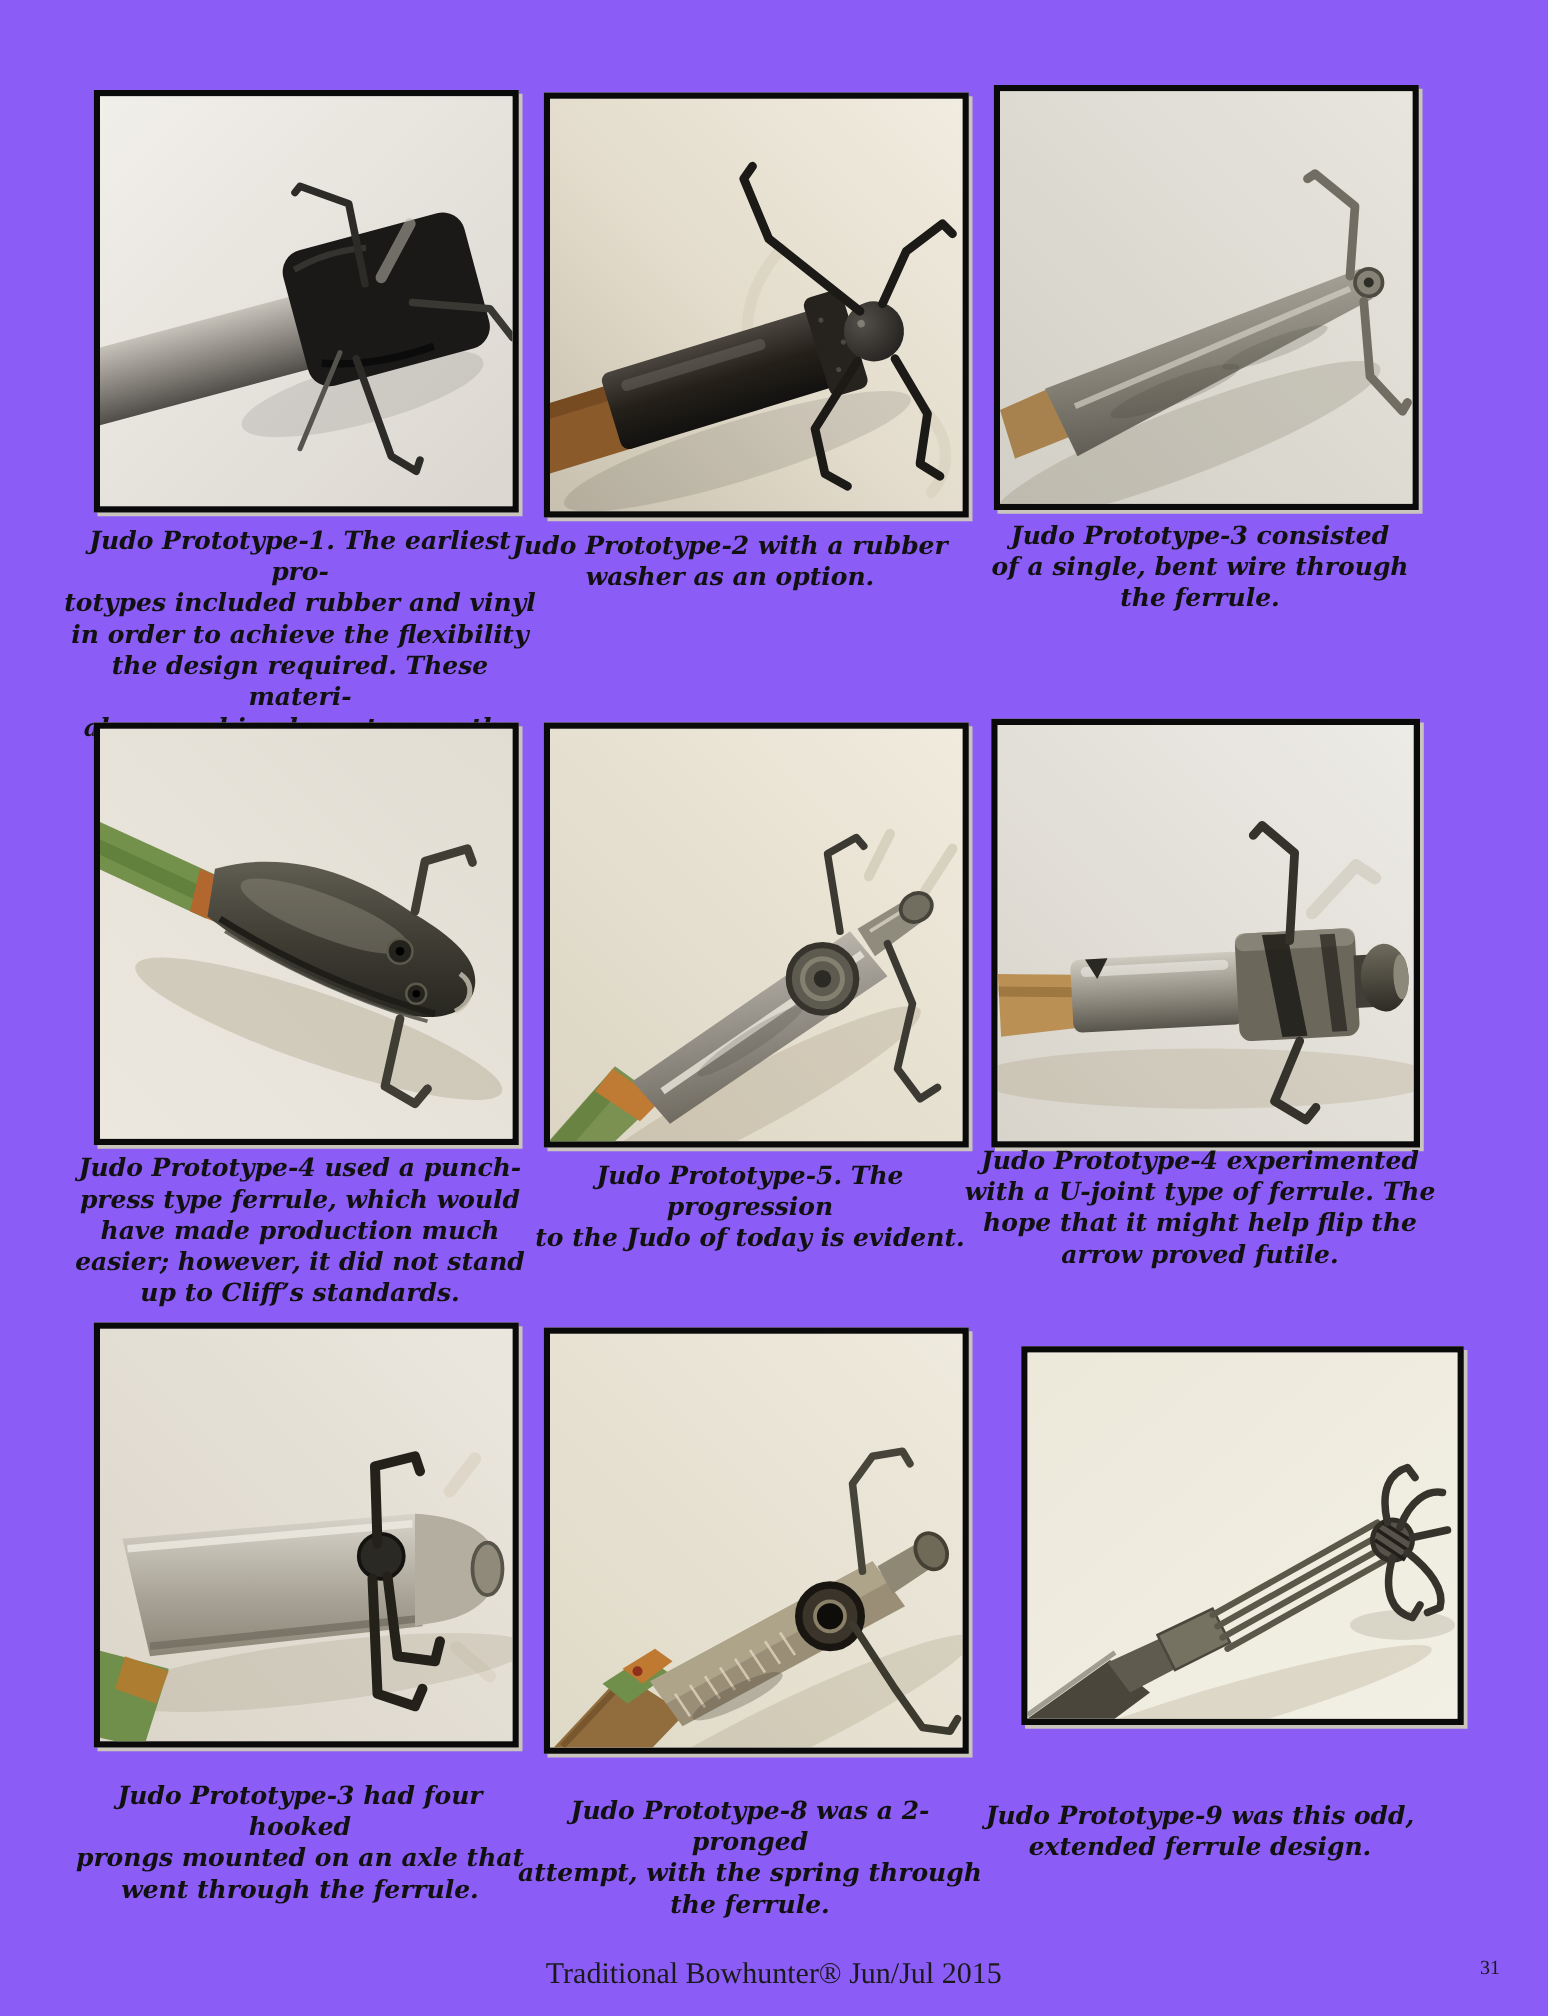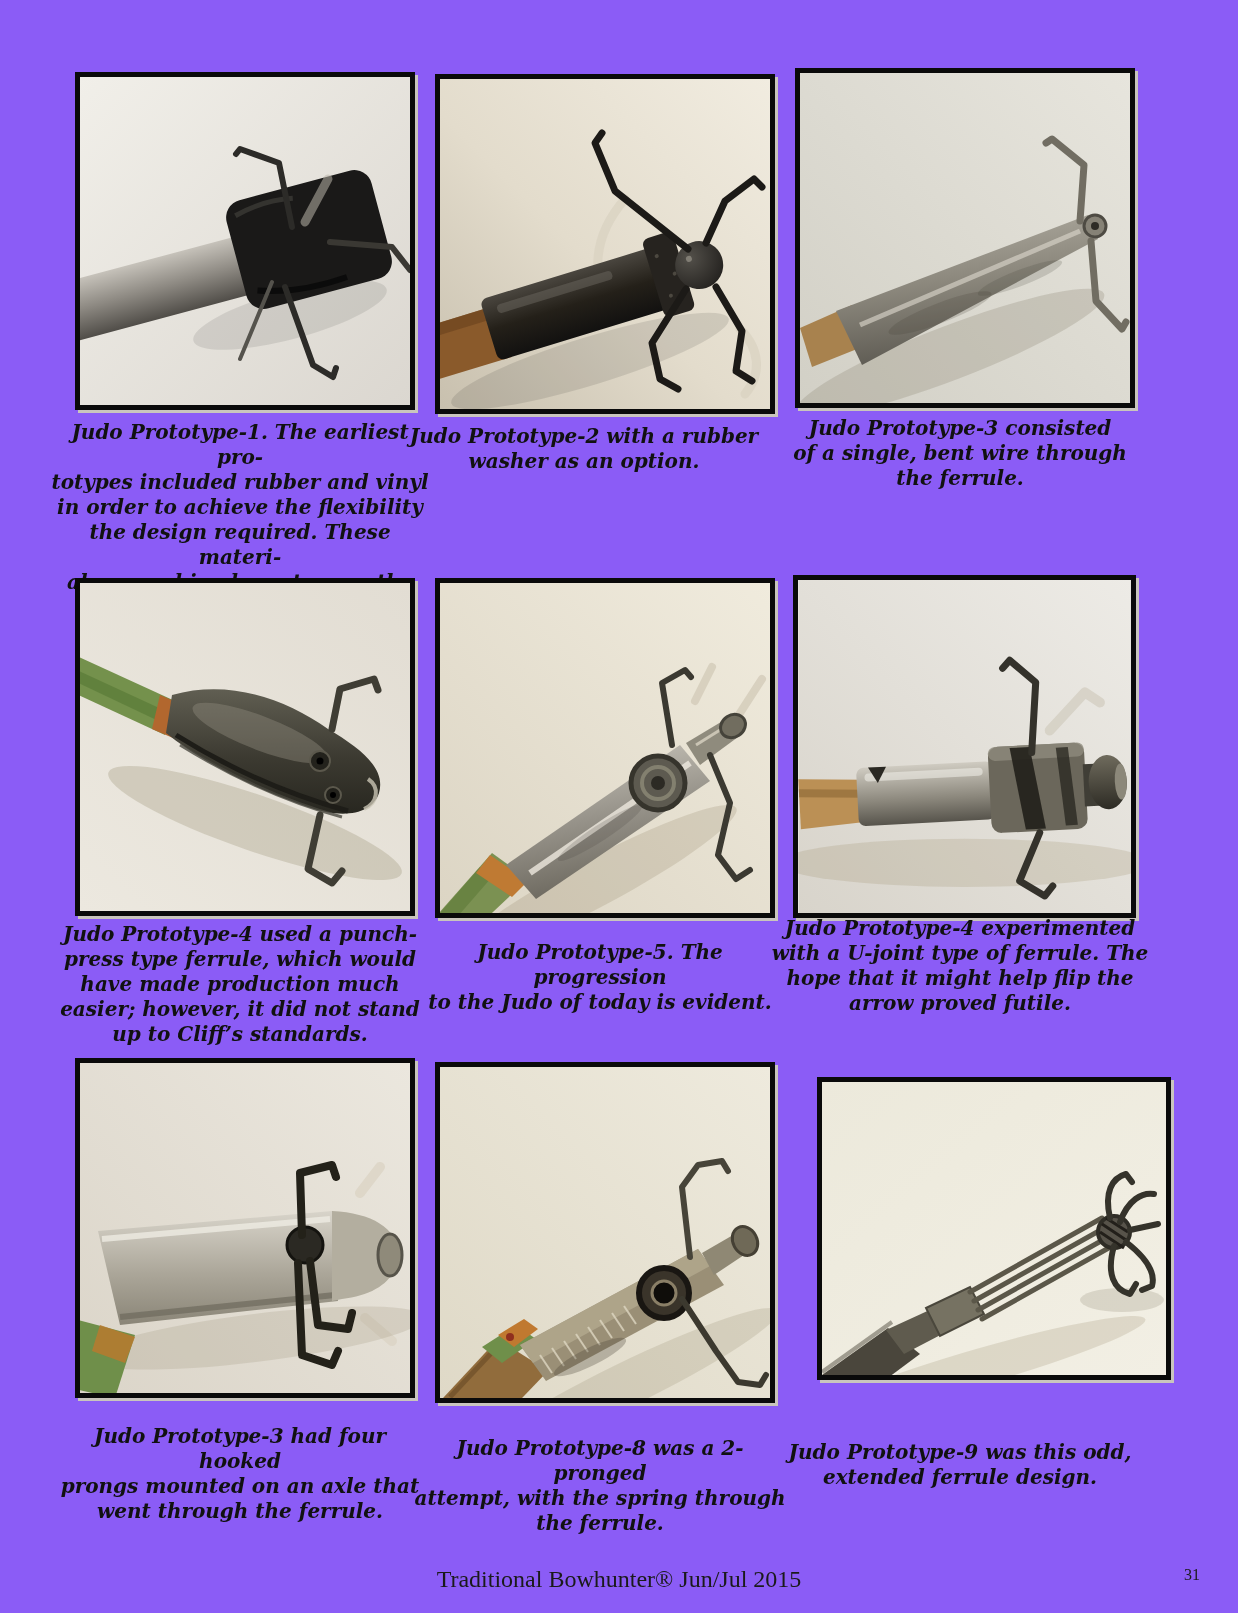--- a/index.html
+++ b/index.html
@@ -222,21 +222,21 @@
       <circle cx="218" cy="200" r="27" fill="#5d5a50" stroke="#36342c" stroke-width="5"></circle>
       <circle cx="218" cy="200" r="16" fill="none" stroke="#83806f" stroke-width="4"></circle>
       <circle cx="218" cy="200" r="7" fill="#2c2a24"></circle>
       <polygon points="246,160 286,136 298,154 260,182" fill="#8f8b7d"></polygon>
       <path d="M256 162 L288 142" stroke="#d8d2c2" stroke-width="3" opacity=".8" fill="none"></path>
       <ellipse cx="293" cy="143" rx="13" ry="11" fill="#716d5f" stroke="#45433a" stroke-width="3" transform="rotate(-33 293 143)"></ellipse>
       <path class="wire" d="M232 162 L222 100 L245 87 L251 94" stroke="#3b3931" stroke-width="6"></path>
       <path class="wire" d="M270 172 L290 220 L278 272 L296 296 L310 287" stroke="#3b3931" stroke-width="6"></path>
     </svg>
   </div>
-  <div class="caption" style="left:410px;top:928px;margin-top:12px;">Judo Prototype-5. The progression
+  <div class="caption" style="left:410px;top:928px;">Judo Prototype-5. The progression
 to the Judo of today is evident.</div>
 
   <div class="photo-frame" style="left:793px;top:575px;width:333px;height:333px;" aria-label="Wood shaft with slotted U-joint steel ferrule, knob tip and wire arms">
     <svg viewBox="0 0 330 332">
       <defs>
         <linearGradient id="p6bg" x1="1" y1="0" x2="0" y2="1">
           <stop offset="0" stop-color="#edebe6"></stop>
             <stop offset="1" stop-color="#d8d4cb"></stop>
         </linearGradient>
         <linearGradient id="p6steel" x1="0" y1="0" x2="0" y2="1">

